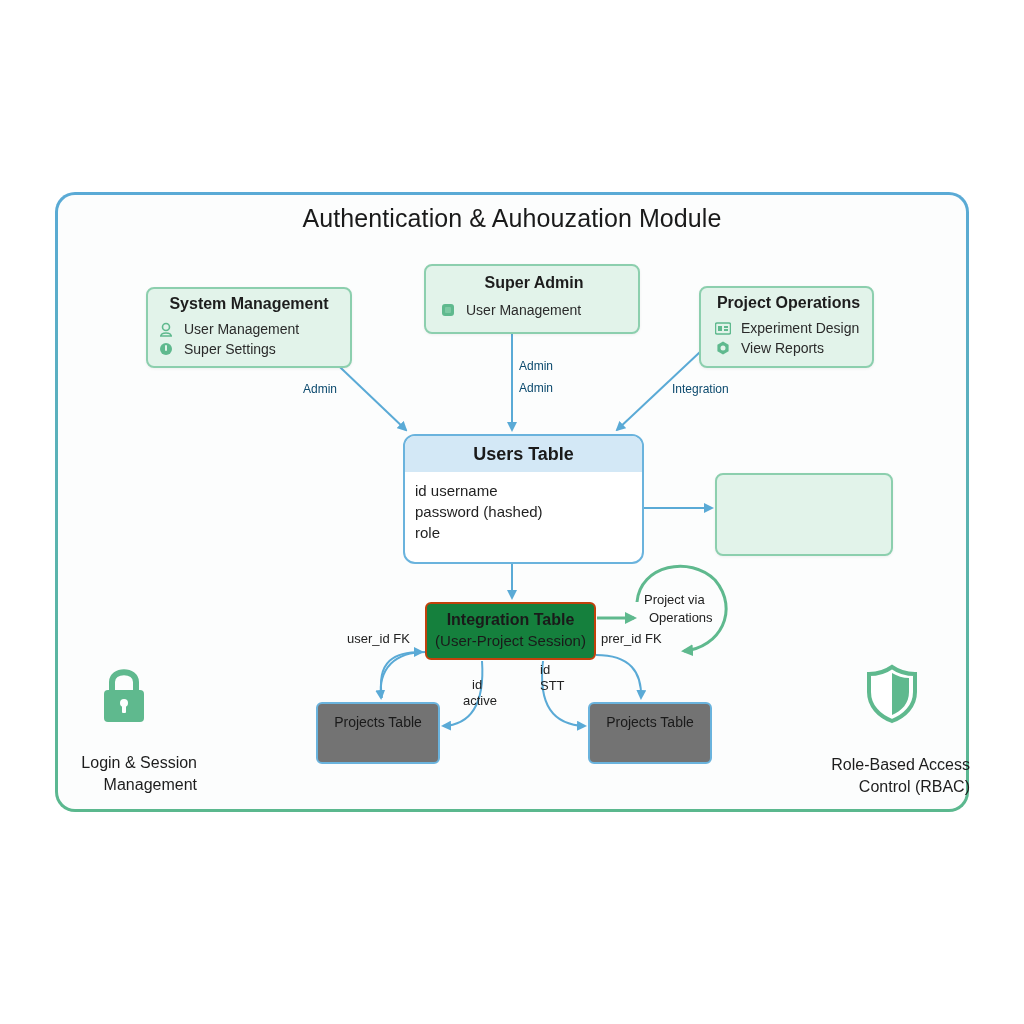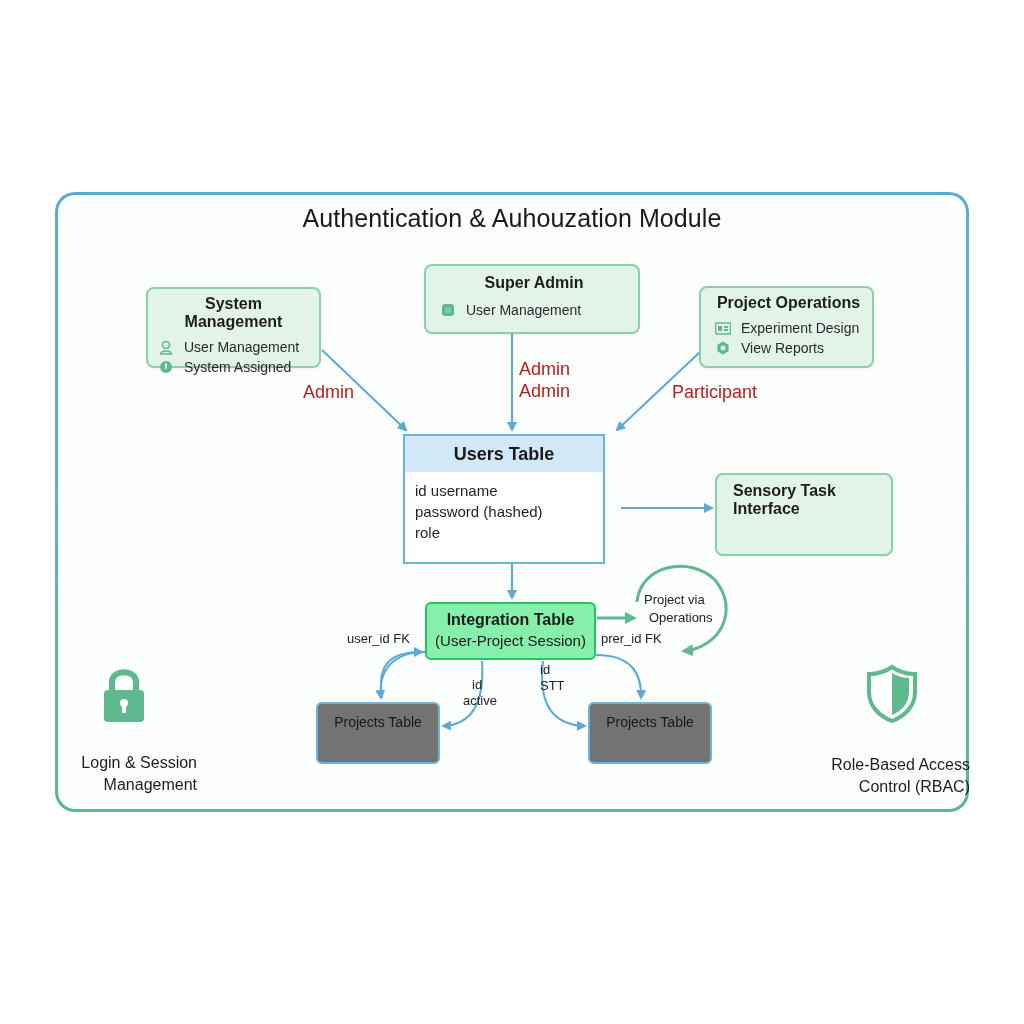--- a/index.html
+++ b/index.html
@@ -18,25 +18,25 @@
       font-size: 25px; font-weight: 400; color: #1a1a1a; letter-spacing: 0.1px;
     }
 
     .box { position: absolute; border-radius: 8px; }
     .green { background: #e2f3ea; border: 2px solid #8ccfae; box-shadow: 0 1px 3px rgba(0,0,0,0.06); }
     .box-title { font-size: 16px; font-weight: 700; color: #1d1d1d; text-align: center; }
     .box-items { margin-top: 6px; }
     .item { display: flex; align-items: center; font-size: 14px; color: #2a2a2a; height: 20px; }
     .item .ico { width: 16px; height: 16px; margin-right: 10px; display: inline-flex; align-items: center; justify-content: center; }
 
-    .users-table { position: absolute; left: 403px; top: 434px; width: 202px; height: 130px; border: 2px solid #6ab3dd; border-radius: 0; background: #ffffff; overflow: hidden; }
+    .users-table { position: absolute; left: 403px; top: 434px; width: 241px; height: 130px; border: 2px solid #6ab3dd; border-radius: 12px; background: #ffffff; overflow: hidden; }
     .users-head { background: #d3e8f6; height: 36px; display: flex; align-items: center; justify-content: center; font-size: 18px; font-weight: 700; }
     .users-body { padding: 8px 10px; font-size: 15px; line-height: 21px; color: #1f1f1f; }
 
-    .lbl { position: absolute; font-size: 18px; color: #b91c1c; }
+    .lbl { position: absolute; font-size: 12px; color: #0c4a6e; }
     .lbl-sm { position: absolute; font-size: 13px; color: #222; }
 
     .proj { position: absolute; width: 124px; height: 62px; border-radius: 6px; background: #737373; border: 2px solid #6ab3dd; font-size: 14px; text-align: center; padding-top: 10px; }
 
     .bottom-label { position: absolute; font-size: 16px; text-align: right; color: #1d1d1d; line-height: 22px; margin-top: 19px; }
 
     svg.links { position: absolute; left: 0; top: 0; width: 1024px; height: 1024px; pointer-events: none; }
   </style>
 </head>
 <body>
@@ -63,40 +63,40 @@
   <line x1="512" y1="564" x2="512" y2="598" stroke="#5aaad6" stroke-width="2" marker-end="url(#ab)"></line>
   <path d="M382,698 C376,660 395,652 422,652" fill="none" stroke="#5aaad6" stroke-width="2" marker-end="url(#ab)"></path>
   <path d="M426,652 C395,652 378,668 381,698" fill="none" stroke="#5aaad6" stroke-width="2" marker-end="url(#ab)"></path>
   <path d="M482,661 C485,705 470,725 443,726" fill="none" stroke="#5aaad6" stroke-width="2" marker-end="url(#ab)"></path>
   <path d="M543,661 C538,705 553,725 585,726" fill="none" stroke="#5aaad6" stroke-width="2" marker-end="url(#ab)"></path>
   <path d="M596,655 C630,655 642,672 641,698" fill="none" stroke="#5aaad6" stroke-width="2" marker-end="url(#ab)"></path>
   <line x1="597" y1="618" x2="634" y2="618" stroke="#5fb98e" stroke-width="3" marker-end="url(#ag)"></line>
   <path d="M637,602 C640,565 690,555 715,580 C740,610 720,648 684,651" fill="none" stroke="#5fb98e" stroke-width="3" marker-end="url(#ag)"></path>
 </svg>
 
-<div class="box green" style="left:146px; top:287px; width:175px; height:81px; padding:6px 10px 16px 10px;">
+<div class="box green" style="left:146px; top:287px; width:206px; height:81px; padding:6px 10px 16px 10px;">
   <div class="box-title">System Management</div>
   <div class="box-items">
     <div class="item">
       <span class="ico">
         <svg width="14" height="15" viewBox="0 0 14 15">
             <circle cx="7" cy="5" r="3.5" fill="none" stroke="#5fb98e" stroke-width="1.6"></circle>
             <path d="M1,14 L13,14 M2,14 C2,10 12,10 12,14" fill="none" stroke="#5fb98e" stroke-width="1.6"></path>
           </svg>
       </span>
       <span>User Management</span>
     </div>
     <div class="item">
       <span class="ico">
         <svg width="14" height="14" viewBox="0 0 14 14">
             <circle cx="7" cy="7" r="6" fill="#5fb98e"></circle>
             <rect x="6" y="3" width="2" height="6" rx="1" fill="#e2f3ea"></rect>
           </svg>
       </span>
-      <span>System Assigned</span>
+      <span>Super Settings</span>
     </div>
   </div>
 </div>
 
 <div class="box green" style="left:424px; top:264px; width:216px; height:70px; padding:8px 10px 0 14px;">
   <div class="box-title">Super Admin</div>
   <div class="box-items" style="margin-top:8px;">
     <div class="item">
       <span class="ico">
         <svg width="14" height="14" viewBox="0 0 14 14">
@@ -131,36 +131,35 @@
           </svg>
       </span>
       <span>View Reports</span>
     </div>
   </div>
 </div>
 
 <div class="lbl" style="left:303px; top:382px;">Admin</div>
 <div class="lbl" style="left:519px; top:359px;">Admin</div>
 <div class="lbl" style="left:519px; top:381px;">Admin</div>
-<div class="lbl" style="left:672px; top:382px;">Participant</div>
+<div class="lbl" style="left:672px; top:382px;">Integration</div>
 
 <div class="users-table">
   <div class="users-head">Users Table</div>
   <div class="users-body">
     <div>id username</div>
     <div>password (hashed)</div>
     <div>role</div>
   </div>
 </div>
 
 <div class="box green" style="left:715px; top:473px; width:178px; height:83px; padding:7px 8px 0 16px;">
-  <div class="box-title" style="text-align:left;">Sensory Task Interface</div>
-</div>
-
-<div class="box" style="left:425px; top:602px; width:171px; height:58px; background:#86efac; border:2px solid #22c55e; border-radius:6px; text-align:center; padding-top:7px;">
+</div>
+
+<div class="box" style="left:425px; top:602px; width:171px; height:58px; background:#15803d; border:2px solid #c2410c; border-radius:6px; text-align:center; padding-top:7px;">
   <div style="font-size:16px; font-weight:700;">Integration Table</div>
   <div style="font-size:15px; margin-top:3px;">(User-Project Session)</div>
 </div>
 
 <div class="lbl-sm" style="left:347px; top:631px;">user_id FK</div>
 <div class="lbl-sm" style="left:601px; top:631px;">prer_id FK</div>
 <div class="lbl-sm" style="left:644px; top:592px;">Project via</div>
 <div class="lbl-sm" style="left:649px; top:610px;">Operations</div>
 <div class="lbl-sm" style="left:472px; top:677px;">id</div>
 <div class="lbl-sm" style="left:463px; top:693px;">active</div>

